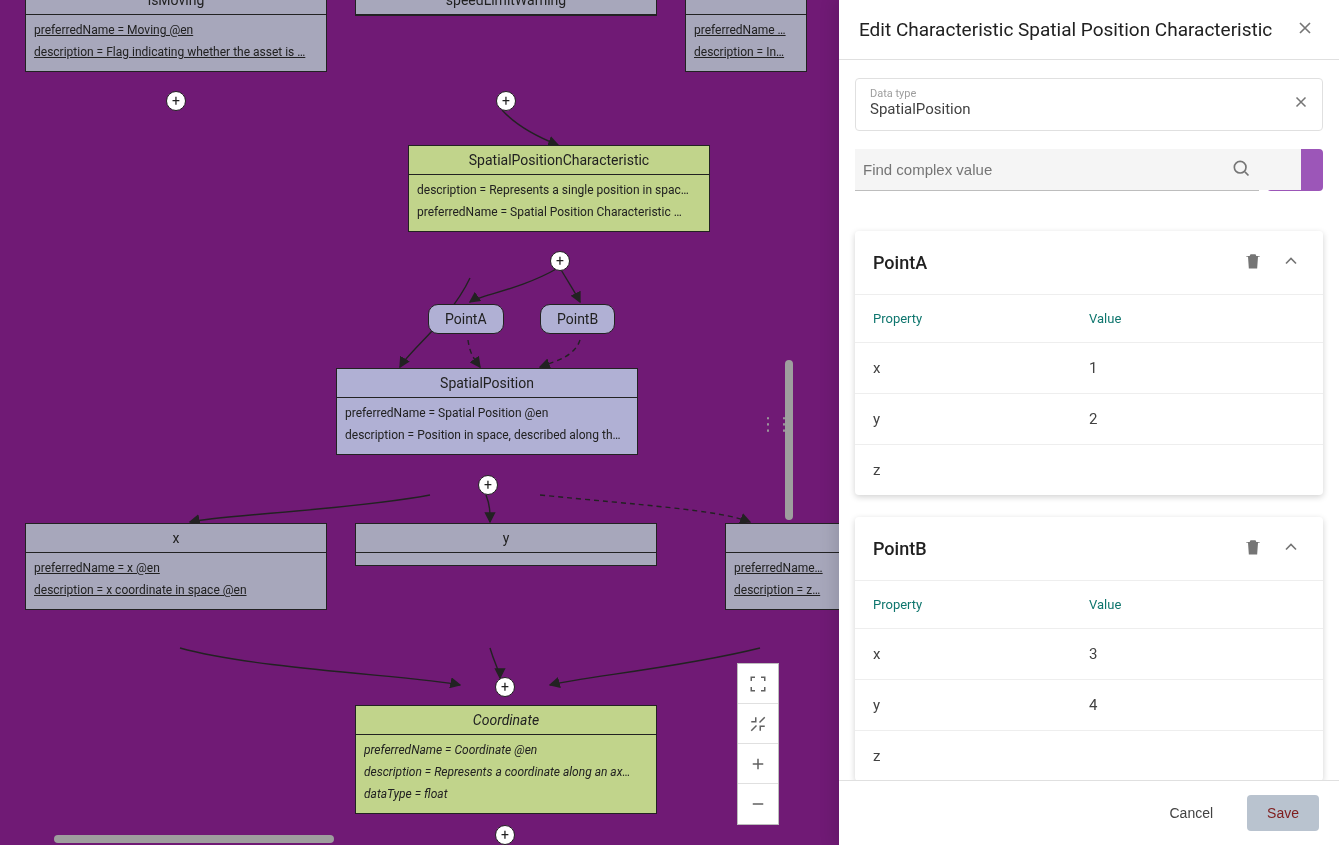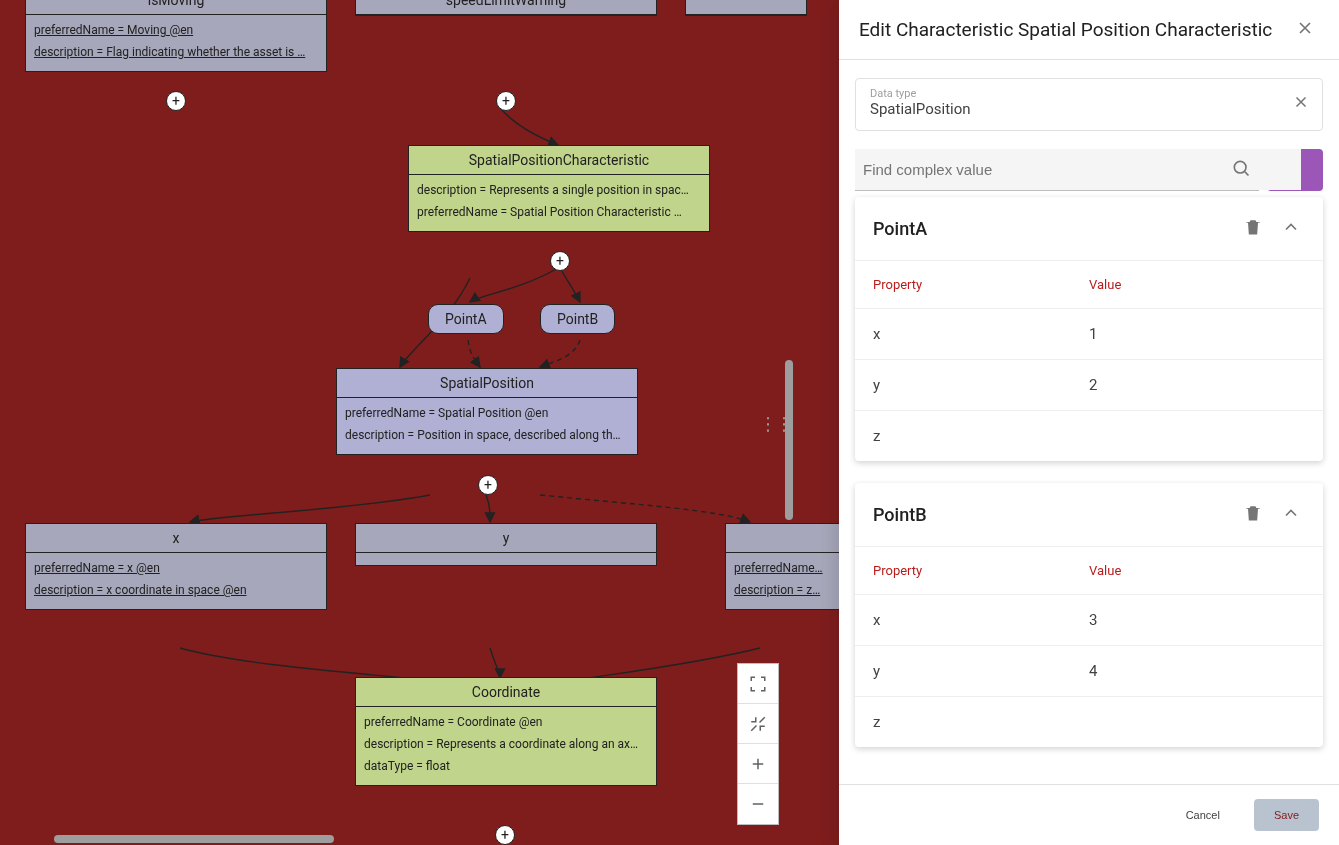--- a/index.html
+++ b/index.html
@@ -1,17 +1,17 @@
 <!DOCTYPE html>
 <html><head>
 <meta charset="utf-8">
 <style>
   html,body{margin:0;padding:0;height:100%;font-family:Roboto,"Helvetica Neue",Arial,sans-serif;background:#e8e9e8;color:#212121;}
   #app{position:relative;width:1339px;height:845px;overflow:hidden;}
-  #canvas{position:absolute;inset:0;background:#7f1d1d;}
+  #canvas{position:absolute;inset:0;background:#701a75;}
   svg.abs{position:absolute;left:0;top:0;pointer-events:none;}
 
   
   .node{position:absolute;border:1.5px solid #222;background:#fff;font-size:12px;}
   .node .title{padding:6px 8px;text-align:center;font-size:14px;border-bottom:1.5px solid #222;white-space:nowrap;overflow:hidden;text-overflow:ellipsis;}
   .node .body{padding:4px 8px 8px;}
   .node .row{padding:4px 0;white-space:nowrap;overflow:hidden;text-overflow:ellipsis;font-size:12px;}
   .gray  .title{background:#a7a7bb;} .gray  .body{background:#a7a7bb;text-decoration:underline;}
   .green .title{background:#c1d48b;} .green .body{background:#c1d48b;}
   .purple .title{background:#b0b0d4;} .purple .body{background:#b0b0d4;}
@@ -29,36 +29,36 @@
   #panel{position:absolute;right:0;top:0;width:500px;height:100%;background:#fff;box-shadow:-4px 0 16px rgba(0,0,0,.12);display:flex;flex-direction:column;}
   #panel .hdr{display:flex;align-items:center;justify-content:space-between;padding:14px 20px;border-bottom:1px solid #e0e0e0;}
   #panel .hdr h1{margin:0;font-size:19px;font-weight:400;}
   .iconbtn{background:none;border:none;cursor:pointer;color:#757575;padding:4px;}
   #panel .scroll{flex:1;overflow:auto;padding:18px 16px 0;}
   .dtcard{border:1px solid #e0e0e0;border-radius:4px;padding:8px 14px 12px;position:relative;margin-bottom:18px;}
   .dtcard .lab{font-size:11px;color:#9e9e9e;}
   .dtcard .val{font-size:15px;color:#424242;}
   .dtcard .x{position:absolute;right:8px;top:10px;}
 
-  .searchrow{display:flex;gap:8px;margin-bottom:6px;}
+  .searchrow{display:flex;gap:8px;margin-bottom:40px;}
   .searchwrap{flex:1;position:relative;border-bottom:1px solid #bdbdbd;}
   .searchwrap input{width:100%;border:none;outline:none;padding:12px 34px 12px 8px;font-size:15px;background:#f5f5f5;}
   .searchwrap .mag{position:absolute;right:8px;top:50%;transform:translateY(-50%);color:#757575;}
   .addbtn{width:56px;border:none;border-radius:4px;background:#9c56b8;color:#fff;font-size:24px;cursor:pointer;}
 
   .card{border-radius:4px;box-shadow:0 2px 6px rgba(0,0,0,.18);margin-bottom:22px;background:#fff;overflow:hidden;}
   .card .chdr{display:flex;align-items:center;padding:16px 18px;gap:10px;}
   .card .chdr .ttl{font-size:18px;font-weight:500;flex:1;}
   .tblhdr,.tblrow{display:grid;grid-template-columns:1fr 1fr;padding:16px 18px;}
-  .tblhdr{color:#b91c1c;font-size:13px;border-top:1px solid #eee;border-bottom:1px solid #eee;}
+  .tblhdr{color:#0f766e;font-size:13px;border-top:1px solid #eee;border-bottom:1px solid #eee;}
   .tblrow{font-size:15px;color:#424242;border-bottom:1px solid #eee;}
   .tblrow:last-child{border-bottom:none;}
 
   #panel .ftr{display:flex;justify-content:flex-end;gap:14px;padding:14px 20px;border-top:1px solid #e0e0e0;}
-  .btn{border:none;border-radius:4px;padding:10px 20px;font-size:11px;cursor:pointer;}
+  .btn{border:none;border-radius:4px;padding:10px 20px;font-size:14px;cursor:pointer;}
   .btn.ghost{background:none;color:#424242;}
   .btn.primary{background:#b9c3cf;color:#7f1d1d;}
 
   .drag{position:absolute;right:548px;top:50%;transform:translateY(-50%);color:#9e9e9e;letter-spacing:-2px;font-size:18px;cursor:col-resize;}
   .vscrollthumb{position:absolute;right:546px;width:8px;background:#9e9e9e;border-radius:4px;}
   .hscrollthumb{position:absolute;bottom:2px;height:8px;background:#9e9e9e;border-radius:4px;}
 </style>
 </head>
 <body>
 
@@ -99,20 +99,24 @@
     </div>
     <div class="plusnode" style="left:166px;top:91px;"></div>
 
     <div class="node gray" style="left:355px;top:-15px;width:300px;">
       <div class="title">speedLimitWarning</div>
     </div>
     <div class="plusnode" style="left:496px;top:91px;"></div>
 
     <div class="node gray" style="left:685px;top:-15px;width:120px;">
       <div class="title">&nbsp;</div>
+      <div class="body">
+        <div class="row">preferredName …</div>
+        <div class="row">description = In…</div>
+      </div>
     </div>
 
     <div class="node green" style="left:408px;top:145px;width:300px;">
       <div class="title">SpatialPositionCharacteristic</div>
       <div class="body">
         <div class="row">description = Represents a single position in spac…</div>
         <div class="row">preferredName = Spatial Position Characteristic …</div>
       </div>
     </div>
     <div class="plusnode" style="left:550px;top:251px;"></div>
@@ -147,21 +151,21 @@
     </div>
     <div class="node gray" style="left:725px;top:523px;width:120px;">
       <div class="title">&nbsp;</div>
       <div class="body">
         <div class="row">preferredName…</div>
         <div class="row">description = z…</div>
       </div>
     </div>
 
     <div class="plusnode" style="left:495px;top:677px;"></div>
-    <div class="node green" style="left:355px;top:677px;width:300px;">
+    <div class="node green" style="left:355px;top:705px;width:300px;font-style:italic;">
       <div class="title">Coordinate</div>
       <div class="body">
         <div class="row">preferredName = Coordinate @en</div>
         <div class="row">description = Represents a coordinate along an ax…</div>
         <div class="row">dataType = float</div>
       </div>
     </div>
     <div class="plusnode" style="left:495px;top:825px;"></div>
 
     <div class="tools">

